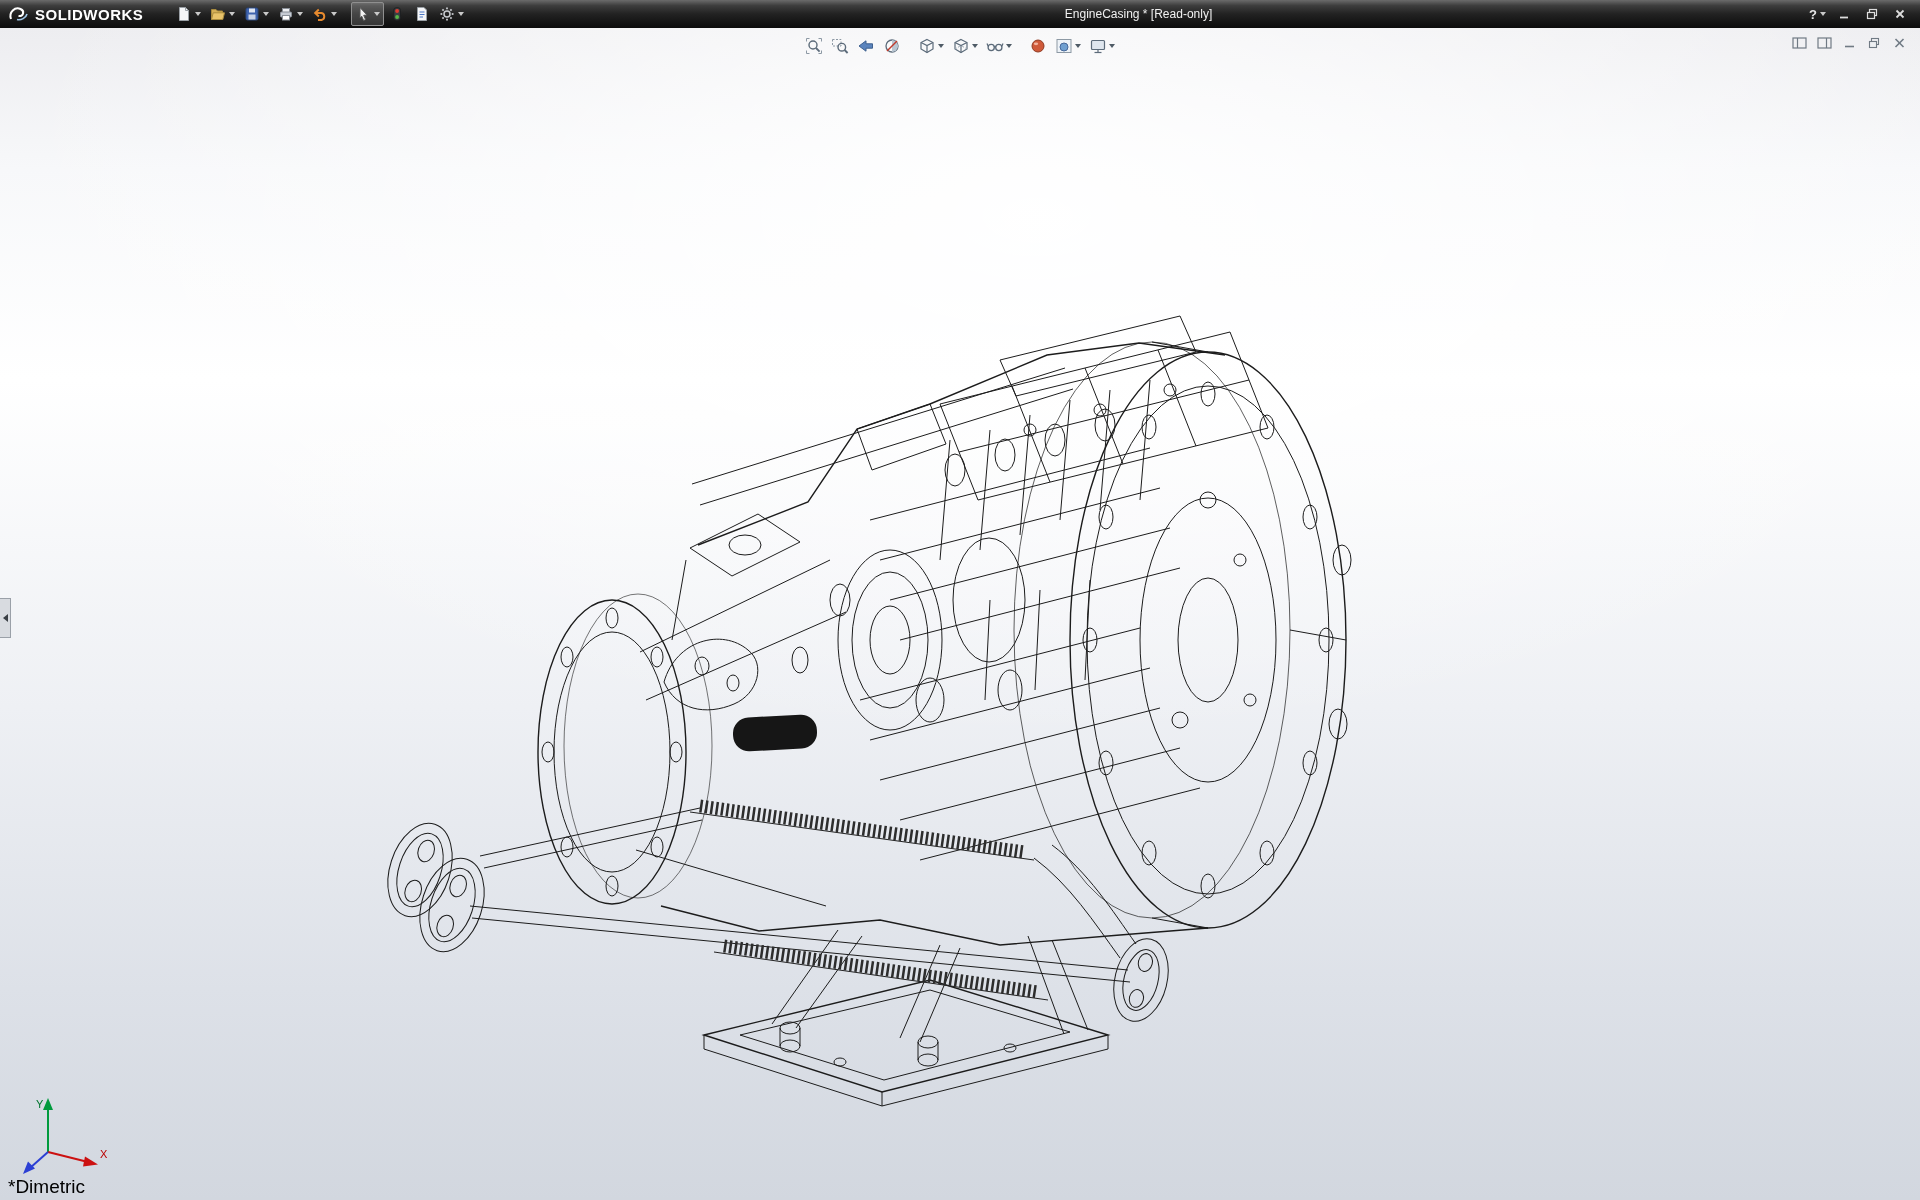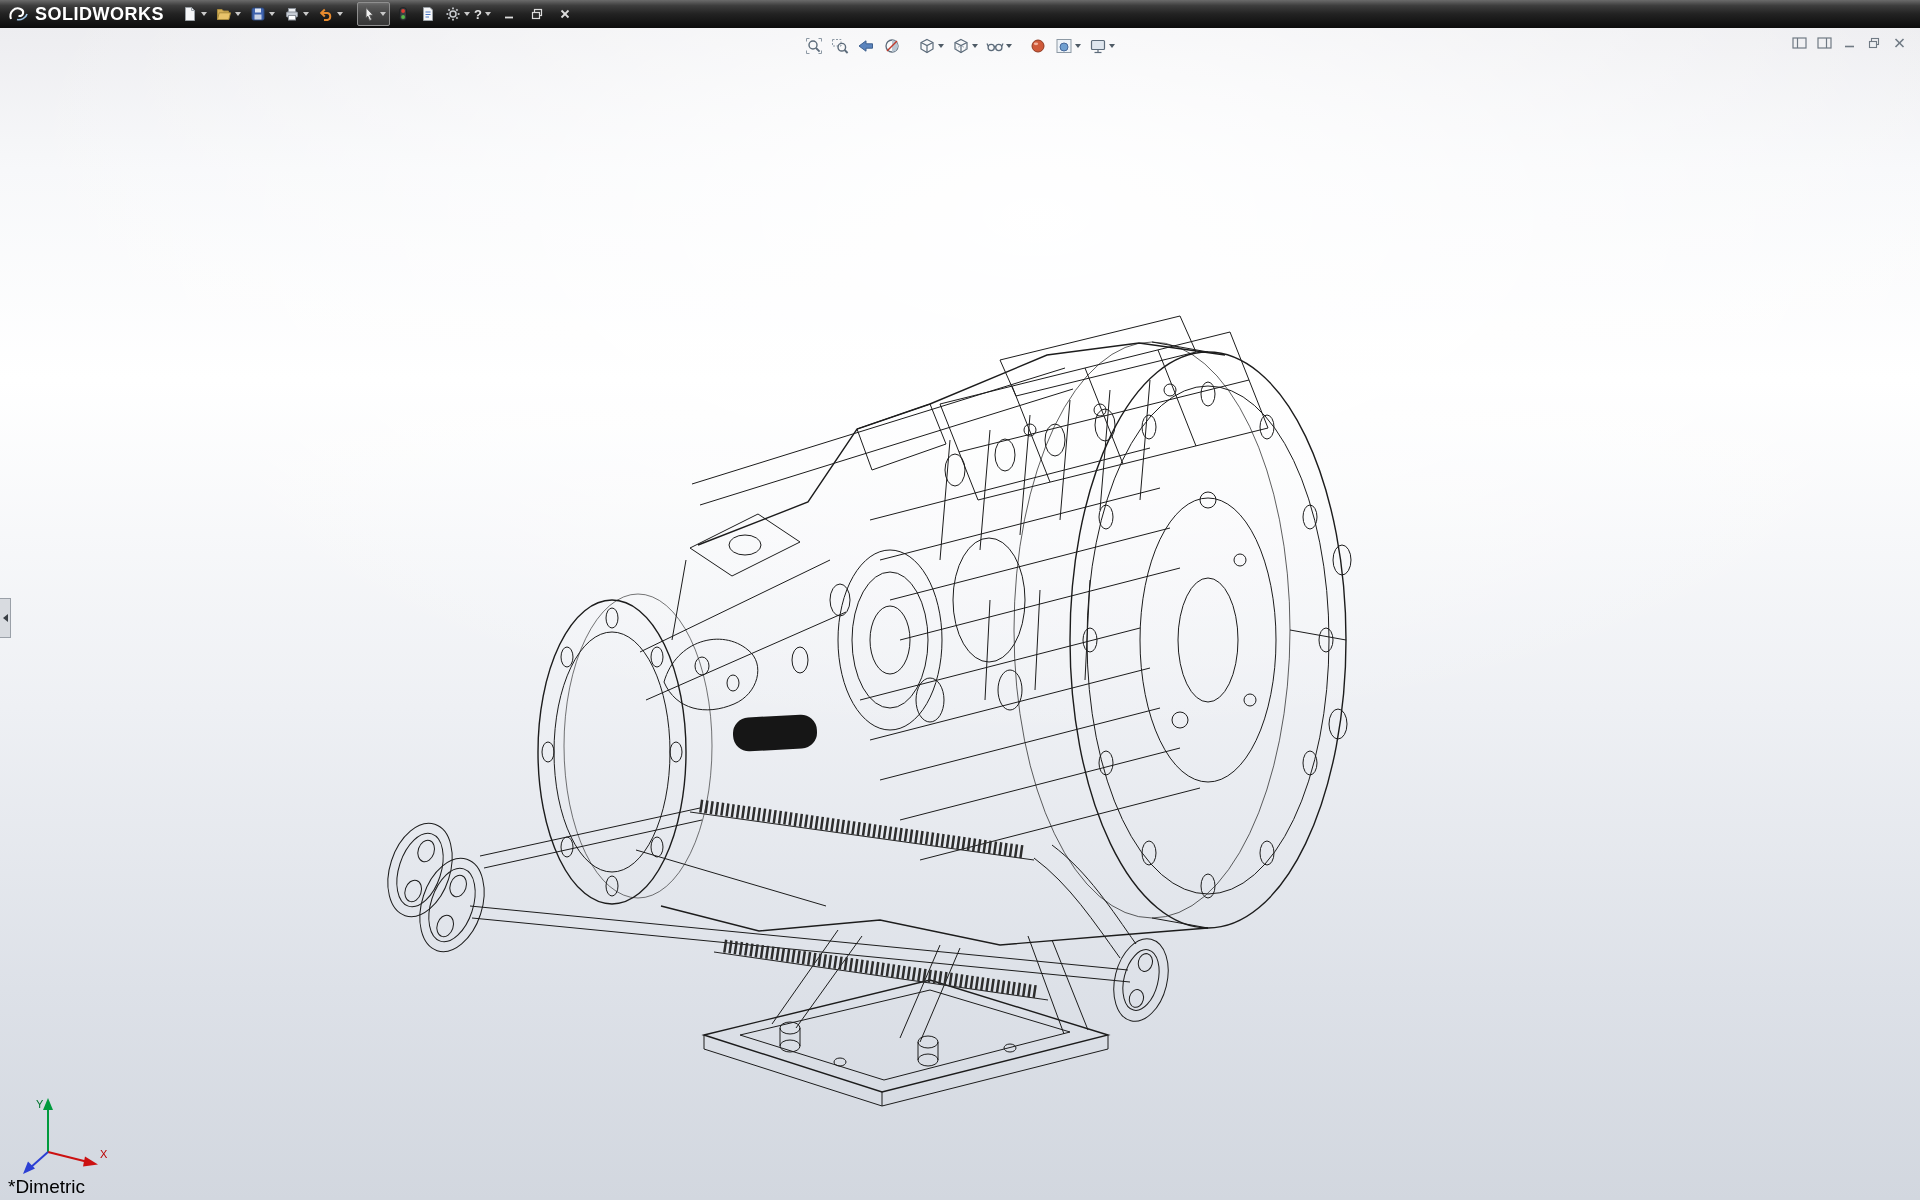--- a/index.html
+++ b/index.html
@@ -4,21 +4,21 @@
 <style>
   html,body{margin:0;padding:0;background:#9aa0a8;}
   .app{position:relative;width:1920px;height:1200px;overflow:hidden;
        font-family:"Liberation Sans",sans-serif;background:#fff;}
 
   
   .titlebar{position:absolute;top:0;left:0;right:0;height:28px;
     background:linear-gradient(#6b6b6b 0%,#3d3d3d 20%,#222 50%,#0c0c0c 100%);
     display:flex;align-items:center;color:#eee;z-index:50;}
   .brand{display:flex;align-items:center;gap:5px;padding:0 14px 0 8px;min-width:150px;}
-  .brand-text{font-size:18px;font-weight:bold;letter-spacing:.5px;color:#fff;}
+  .brand-text{font-size:15px;font-weight:bold;letter-spacing:.5px;color:#fff;}
   .tb-icons{display:flex;align-items:center;gap:1px;}
   .tb-btn{display:flex;align-items:center;height:22px;padding:0 3px;background:transparent;
     border:1px solid transparent;cursor:default;}
   .tb-btn.active{background:rgba(255,255,255,.16);border:1px solid #8f8f8f;border-radius:2px;}
   .dd{width:0;height:0;border-left:3.5px solid transparent;border-right:3.5px solid transparent;
     border-top:4px solid #c9c9c9;margin-left:3px;}
   .tb-sep{width:8px;height:22px;}
   .bar-title{flex:1;text-align:center;font-size:12px;color:#f0f0f0;white-space:nowrap;
     overflow:hidden;}
   .win-controls{display:flex;align-items:center;gap:8px;padding-right:10px;}
@@ -145,20 +145,21 @@
             <line x1="3.4" y1="3.4" x2="4.7" y2="4.7"></line>
               <line x1="11.3" y1="11.3" x2="12.6" y2="12.6"></line>
             <line x1="3.4" y1="12.6" x2="4.7" y2="11.3"></line>
               <line x1="11.3" y1="4.7" x2="12.6" y2="3.4"></line>
           </g>
         </svg>
           <span class="dd"></span>
       </div>
     </div>
 
+    <div class="bar-title">EngineCasing * [Read-only]</div>
 
     <div class="win-controls">
       <span class="help">
         <span>?</span>
         <span class="dd"></span>
       </span>
       <span class="wc-btn">
         <svg width="12" height="12">
           <line x1="2" y1="9.5" x2="10" y2="9.5" stroke="#dddddd" stroke-width="1.8"></line>
         </svg>

